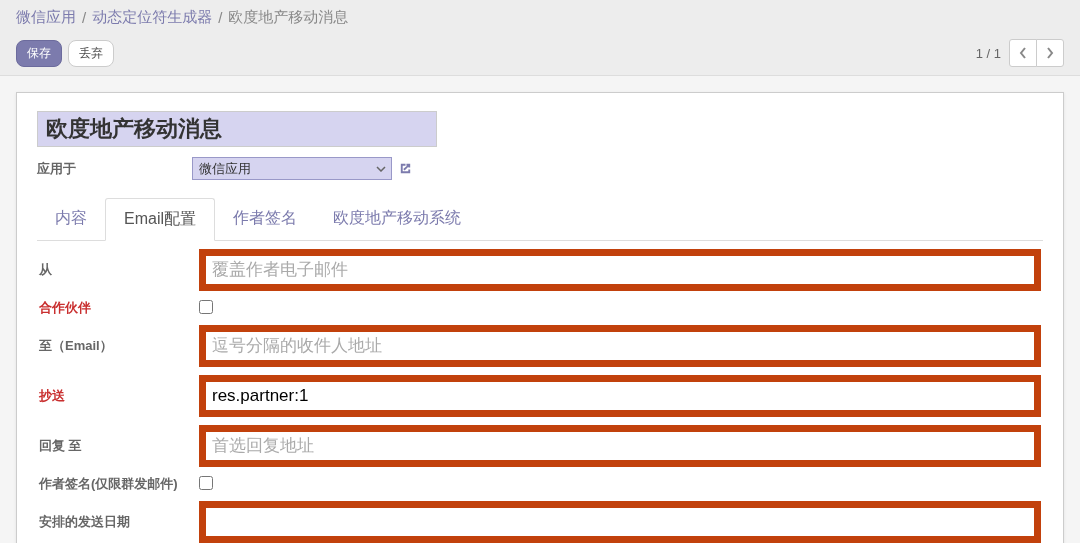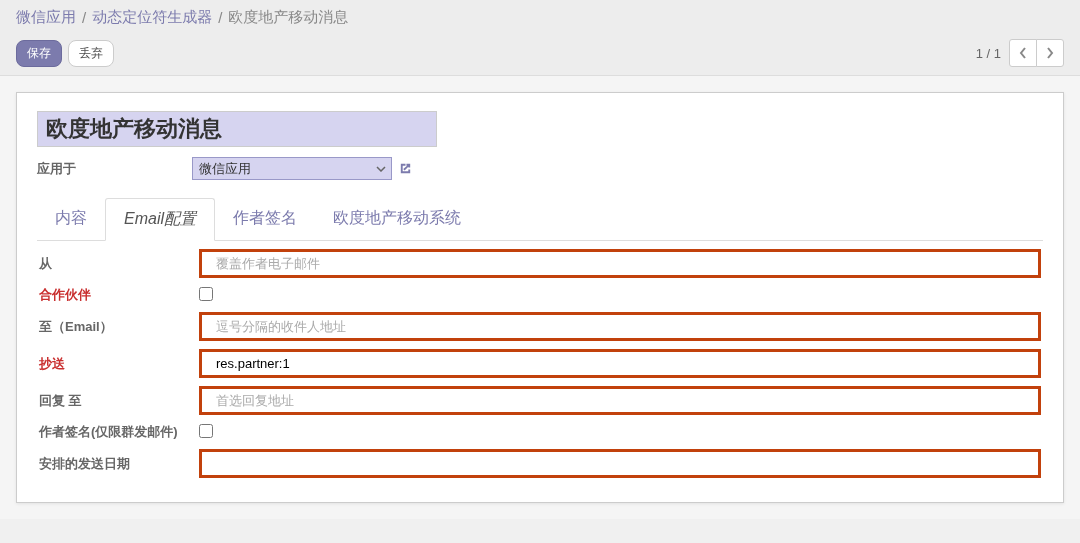--- a/index.html
+++ b/index.html
@@ -140,32 +140,31 @@
       color: #7c7bad;
       font-size: 16px;
     }
     .tab.active {
       color: #555;
       border: 1px solid #ddd;
       border-bottom: 1px solid #fff;
       margin-bottom: -1px;
       border-radius: 3px 3px 0 0;
       background: #fff;
-      font-style: italic;
     }
 
     .form-table { width: 100%; margin-top: 4px; border-collapse: collapse; }
     .form-table td { padding: 4px 2px; vertical-align: middle; }
     .form-table td.label-cell { width: 160px; font-weight: bold; color: #666; }
     .form-table td.label-cell.required { color: #c92f2f; }
     .text-input {
       width: 100%;
-      padding: 4px 14px;
-      border: 3px solid #c2410c;
-      font-size: 13px;
+      padding: 4px 6px;
+      border: 7px solid #c2410c;
+      font-size: 17px;
     }
     .text-input::placeholder { color: #aaa; }
     .checkbox { width: 14px; height: 14px; }
     svg { display: block; }
   </style>
 </head>
 <body>
 
 <div class="control-panel">
   <div class="breadcrumb">

